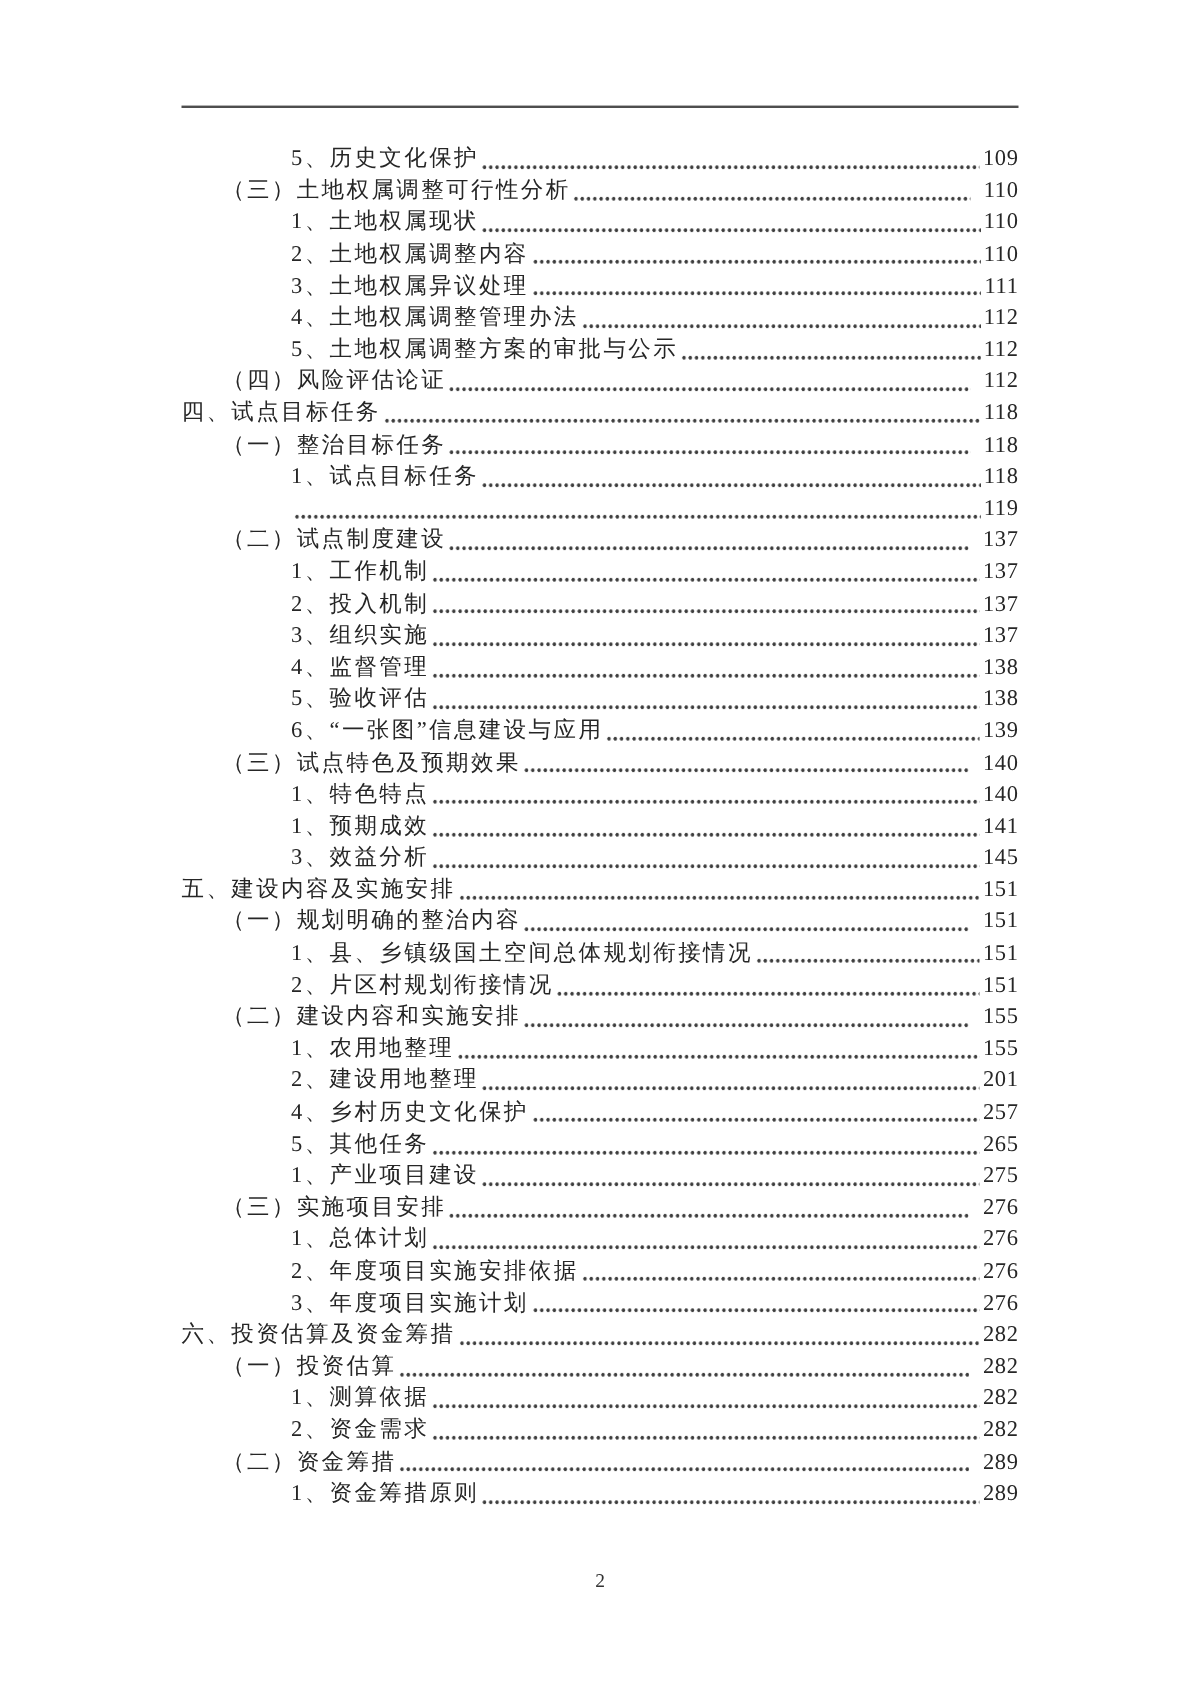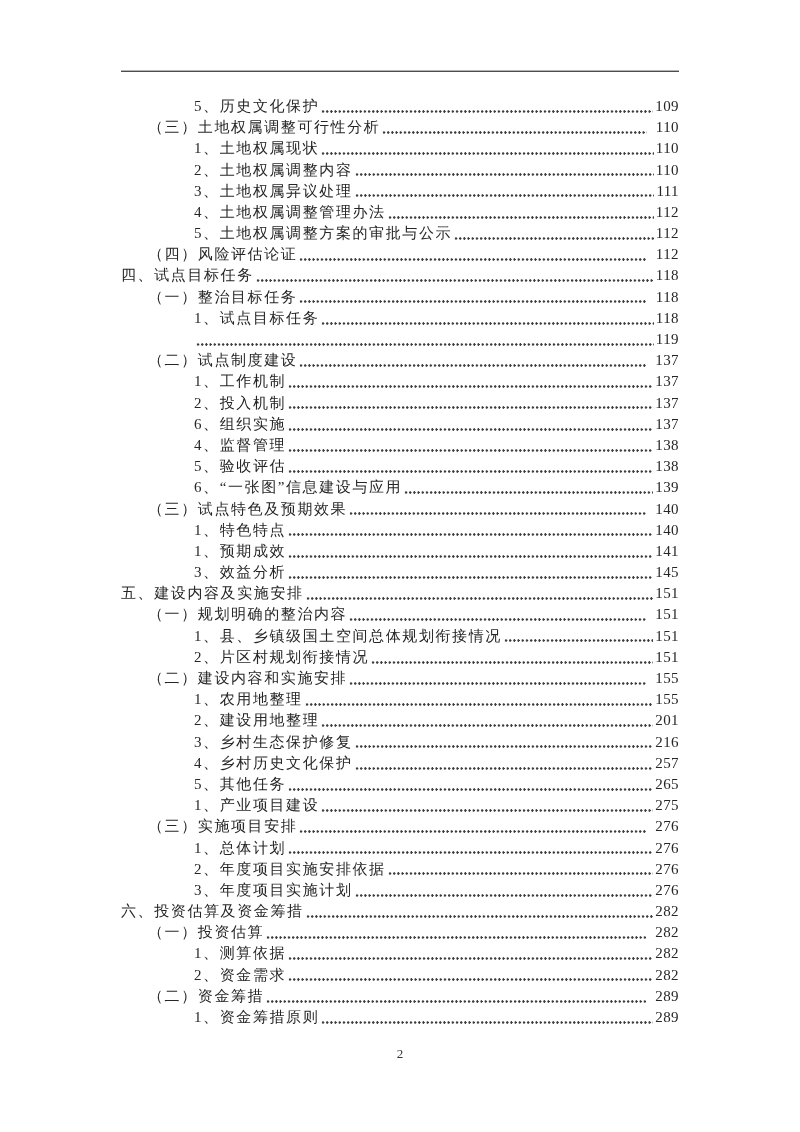--- a/index.html
+++ b/index.html
@@ -147,21 +147,21 @@
     <span class="toc-label">1、工作机制</span>
     <span class="leader"></span>
     <span class="pagenum">137</span>
   </div>
       <div class="toc-row lvl3">
     <span class="toc-label">2、投入机制</span>
     <span class="leader"></span>
     <span class="pagenum">137</span>
   </div>
       <div class="toc-row lvl3">
-    <span class="toc-label">6、组织实施</span>
+    <span class="toc-label">3、组织实施</span>
     <span class="leader"></span>
     <span class="pagenum">137</span>
   </div>
       <div class="toc-row lvl3">
     <span class="toc-label">4、监督管理</span>
     <span class="leader"></span>
     <span class="pagenum">138</span>
   </div>
       <div class="toc-row lvl3">
     <span class="toc-label">5、验收评估</span>
@@ -222,25 +222,20 @@
     <span class="toc-label">1、农用地整理</span>
     <span class="leader"></span>
     <span class="pagenum">155</span>
   </div>
       <div class="toc-row lvl3">
     <span class="toc-label">2、建设用地整理</span>
     <span class="leader"></span>
     <span class="pagenum">201</span>
   </div>
       <div class="toc-row lvl3">
-    <span class="toc-label">3、乡村生态保护修复</span>
-    <span class="leader"></span>
-    <span class="pagenum">216</span>
-  </div>
-      <div class="toc-row lvl3">
     <span class="toc-label">4、乡村历史文化保护</span>
     <span class="leader"></span>
     <span class="pagenum">257</span>
   </div>
       <div class="toc-row lvl3">
     <span class="toc-label">5、其他任务</span>
     <span class="leader"></span>
     <span class="pagenum">265</span>
   </div>
       <div class="toc-row lvl3">

